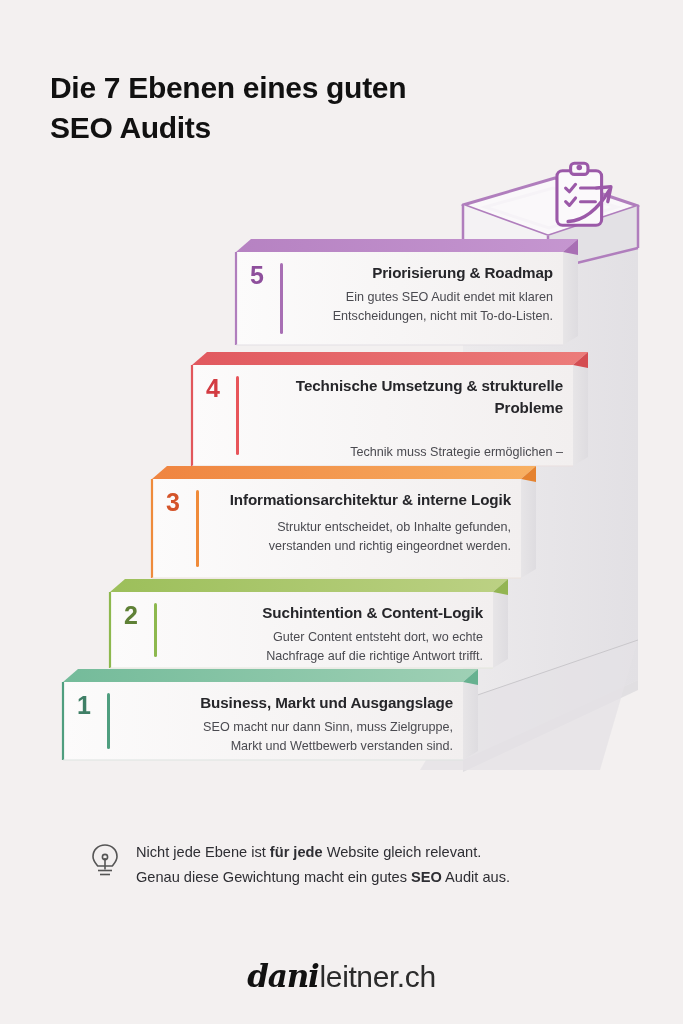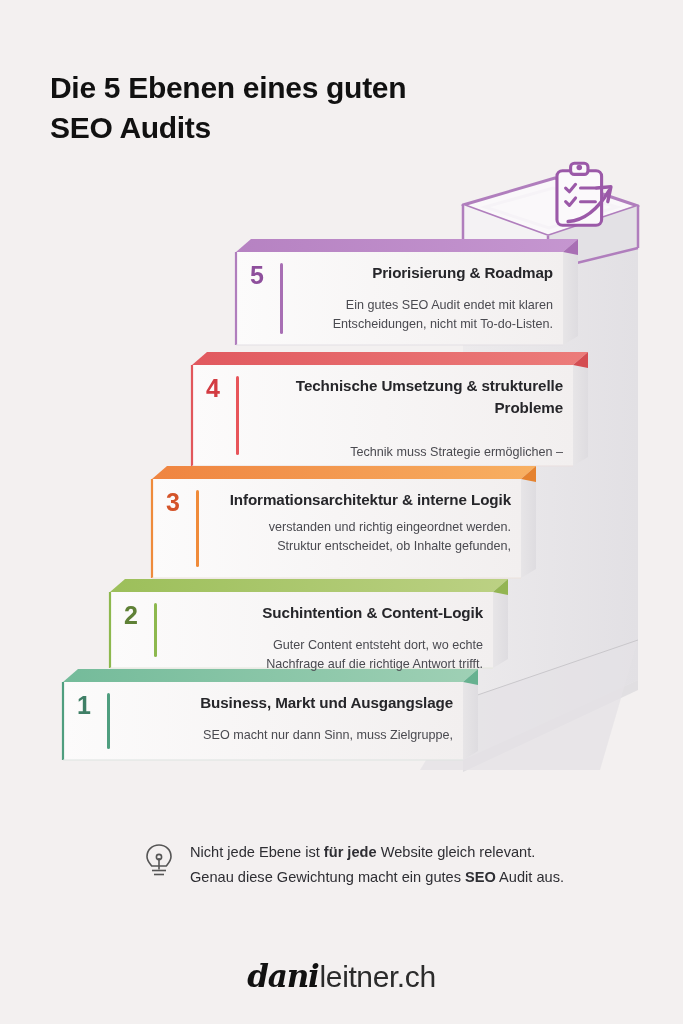--- a/index.html
+++ b/index.html
@@ -65,34 +65,33 @@
     font-size: 15.2px;
     font-weight: 700;
     line-height: 1.42;
     color: #26262a;
     letter-spacing: -0.1px;
   }
   .step-desc {
     font-size: 12.6px;
     line-height: 1.52;
     color: #4a4a50;
-    margin-top: 12px;
+    margin-top: 4px;
   }
   .step-desc .ln { display: block; }
 
   
   .footer-note {
     position: absolute;
     left: 88px;
     top: 840px;
     width: 530px;
     display: flex;
     align-items: flex-start;
     gap: 14px;
-    justify-content: center;
   }
   .bulb-icon { flex: 0 0 34px; padding-top: 2px; }
   .footer-text {
     font-size: 14.6px;
     line-height: 1.72;
     color: #2e2e33;
   }
   .footer-text .ln { display: block; }
   .footer-text b { font-weight: 700; }
 
@@ -119,21 +118,21 @@
     font-weight: 300;
     color: #2b2b2b;
     letter-spacing: -0.4px;
     margin-left: 1px;
   }
 </style>
 </head>
 <body>
 
 <h1 class="title">
-  <span class="title-line">Die 5 Ebenen eines guten</span>
+  <span class="title-line">Die 7 Ebenen eines guten</span>
   <span class="title-line">SEO Audits</span>
 </h1>
 
 <div class="stage">
   <svg width="683" height="800" viewBox="0 0 683 800">
     <defs>
       <linearGradient id="faceGrad" x1="0" y1="0" x2="1" y2="0">
         <stop offset="0" stop-color="#fcfbfb"></stop>
         <stop offset="1" stop-color="#f2efef"></stop>
       </linearGradient>
@@ -279,22 +278,22 @@
 
   <div class="step" style="left:152px; top:479px; width:369px; height:99px;">
     <div class="step-num" style="color:#d4542a;">3</div>
     <div class="step-rule" style="background:#f08b3a;"></div>
     <div class="step-body">
       <div class="step-title">
         <span class="ln">Informationsarchitektur &amp;</span>
         <span class="ln">interne Logik</span>
       </div>
       <div class="step-desc" style="margin-top:7px;">
+        <span class="ln">Struktur entscheidet, ob Inhalte gefunden,</span>
         <span class="ln">verstanden und richtig eingeordnet werden.</span>
-        <span class="ln">Struktur entscheidet, ob Inhalte gefunden,</span>
       </div>
     </div>
   </div>
 
   <div class="step" style="left:110px; top:592px; width:383px; height:76px;">
     <div class="step-num" style="color:#5f8136;">2</div>
     <div class="step-rule" style="background:#8db84e;"></div>
     <div class="step-body">
       <div class="step-title">Suchintention &amp; Content-Logik</div>
       <div class="step-desc">
@@ -304,20 +303,21 @@
     </div>
   </div>
 
   <div class="step" style="left:63px; top:682px; width:400px; height:78px;">
     <div class="step-num" style="color:#3f7f66;">1</div>
     <div class="step-rule" style="background:#4f9e7f;"></div>
     <div class="step-body">
       <div class="step-title">Business, Markt und Ausgangslage</div>
       <div class="step-desc">
         <span class="ln">SEO macht nur dann Sinn, muss Zielgruppe,</span>
+        <span class="ln">Markt und Wettbewerb verstanden sind.</span>
       </div>
     </div>
   </div>
 </div>
 
 <div class="footer-note">
   <div class="bulb-icon">
     <svg width="34" height="38" viewBox="0 0 34 38">
       <path d="M17 3 C10 3 5 8 5 14.5 C5 19 8 21.5 9.8 24 L24.2 24 C26 21.5 29 19 29 14.5 C29 8 24 3 17 3 Z" fill="none" stroke="#555" stroke-width="1.6"></path>
       <line x1="17" y1="16" x2="17" y2="27.5" stroke="#555" stroke-width="1.6"></line>

